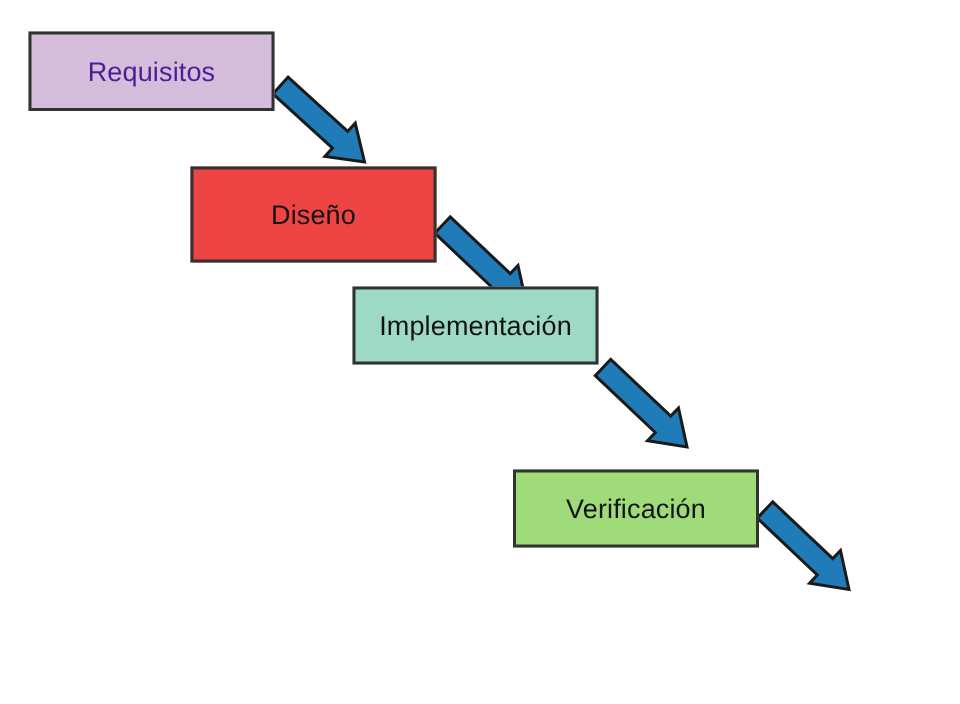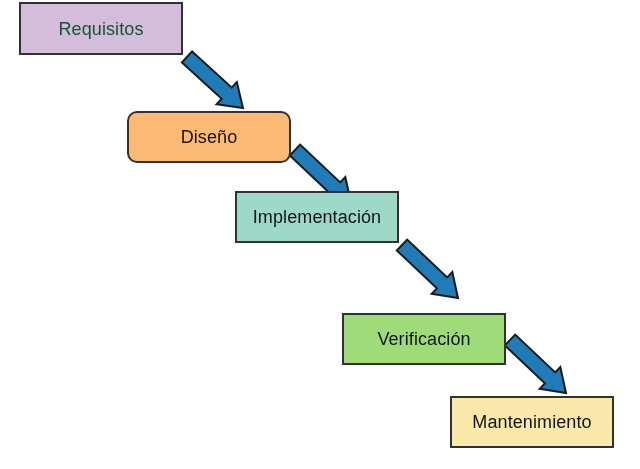--- a/index.html
+++ b/index.html
@@ -46,33 +46,30 @@
 
 <div id="canvas" style="background: rgb(255, 255, 255);">
 
   <svg id="arrow-layer" viewBox="0 0 640 469" width="640" height="469" xmlns="http://www.w3.org/2000/svg">
       <polygon points="181.95,62.55 221.68,98.73 216.63,104.28 243.00,108.00 236.83,82.10 231.78,87.64 192.05,51.45" fill="#1f7cb8" stroke="#1a1a1a" stroke-width="2" stroke-linejoin="miter"></polygon>
       <polygon points="289.84,155.45 329.87,193.32 324.71,198.77 351.00,203.00 345.33,176.98 340.18,182.43 300.16,144.55" fill="#1f7cb8" stroke="#1a1a1a" stroke-width="2" stroke-linejoin="miter"></polygon>
       <polygon points="396.84,250.45 436.87,288.32 431.71,293.77 458.00,298.00 452.33,271.98 447.18,277.43 407.16,239.55" fill="#1f7cb8" stroke="#1a1a1a" stroke-width="2" stroke-linejoin="miter"></polygon>
       <polygon points="504.84,345.45 544.87,383.32 539.71,388.77 566.00,393.00 560.33,366.98 555.18,372.43 515.16,334.55" fill="#1f7cb8" stroke="#1a1a1a" stroke-width="2" stroke-linejoin="miter"></polygon>
     </svg>
 
-  <div class="stage-box" id="box-0" style="left: 19px; top: 2px; width: 164px; height: 53px; background: rgb(212, 189, 219); border-color: rgb(50, 50, 50); color: #14532d;">
+  <div class="stage-box" id="box-0" style="left: 19px; top: 21px; width: 164px; height: 53px; background: rgb(212, 189, 219); border-color: rgb(50, 50, 50); color: #4c1d95;">
     <span class="stage-label">Requisitos</span>
   </div>
 
-  <div class="stage-box" id="box-1" style="left: 127px; top: 111px; width: 164px; height: 52px; background: #fdba74; border-color: rgb(50, 50, 50); color: rgb(19, 19, 19); border-radius: 10px;">
+  <div class="stage-box" id="box-1" style="left: 127px; top: 111px; width: 164px; height: 64px; background: #ef4444; border-color: rgb(50, 50, 50); color: rgb(19, 19, 19);">
     <span class="stage-label">Diseño</span>
   </div>
 
   <div class="stage-box" id="box-2" style="left: 235px; top: 191px; width: 164px; height: 52px; background: rgb(158, 216, 198); border-color: rgb(50, 50, 50); color: rgb(19, 19, 19);">
     <span class="stage-label">Implementación</span>
   </div>
 
   <div class="stage-box" id="box-3" style="left: 342px; top: 301px; width: 164px; height: 52px; background: rgb(160, 219, 122); border-color: rgb(50, 50, 50); color: rgb(19, 19, 19); margin-top: 12px;">
     <span class="stage-label">Verificación</span>
   </div>
 
-  <div class="stage-box" id="box-4" style="left: 450px; top: 396px; width: 164px; height: 52px; background: rgb(251, 233, 171); border-color: rgb(50, 50, 50); color: rgb(19, 19, 19);">
-    <span class="stage-label">Mantenimiento</span>
-  </div>
 
 </div>
 
 </body></html>

